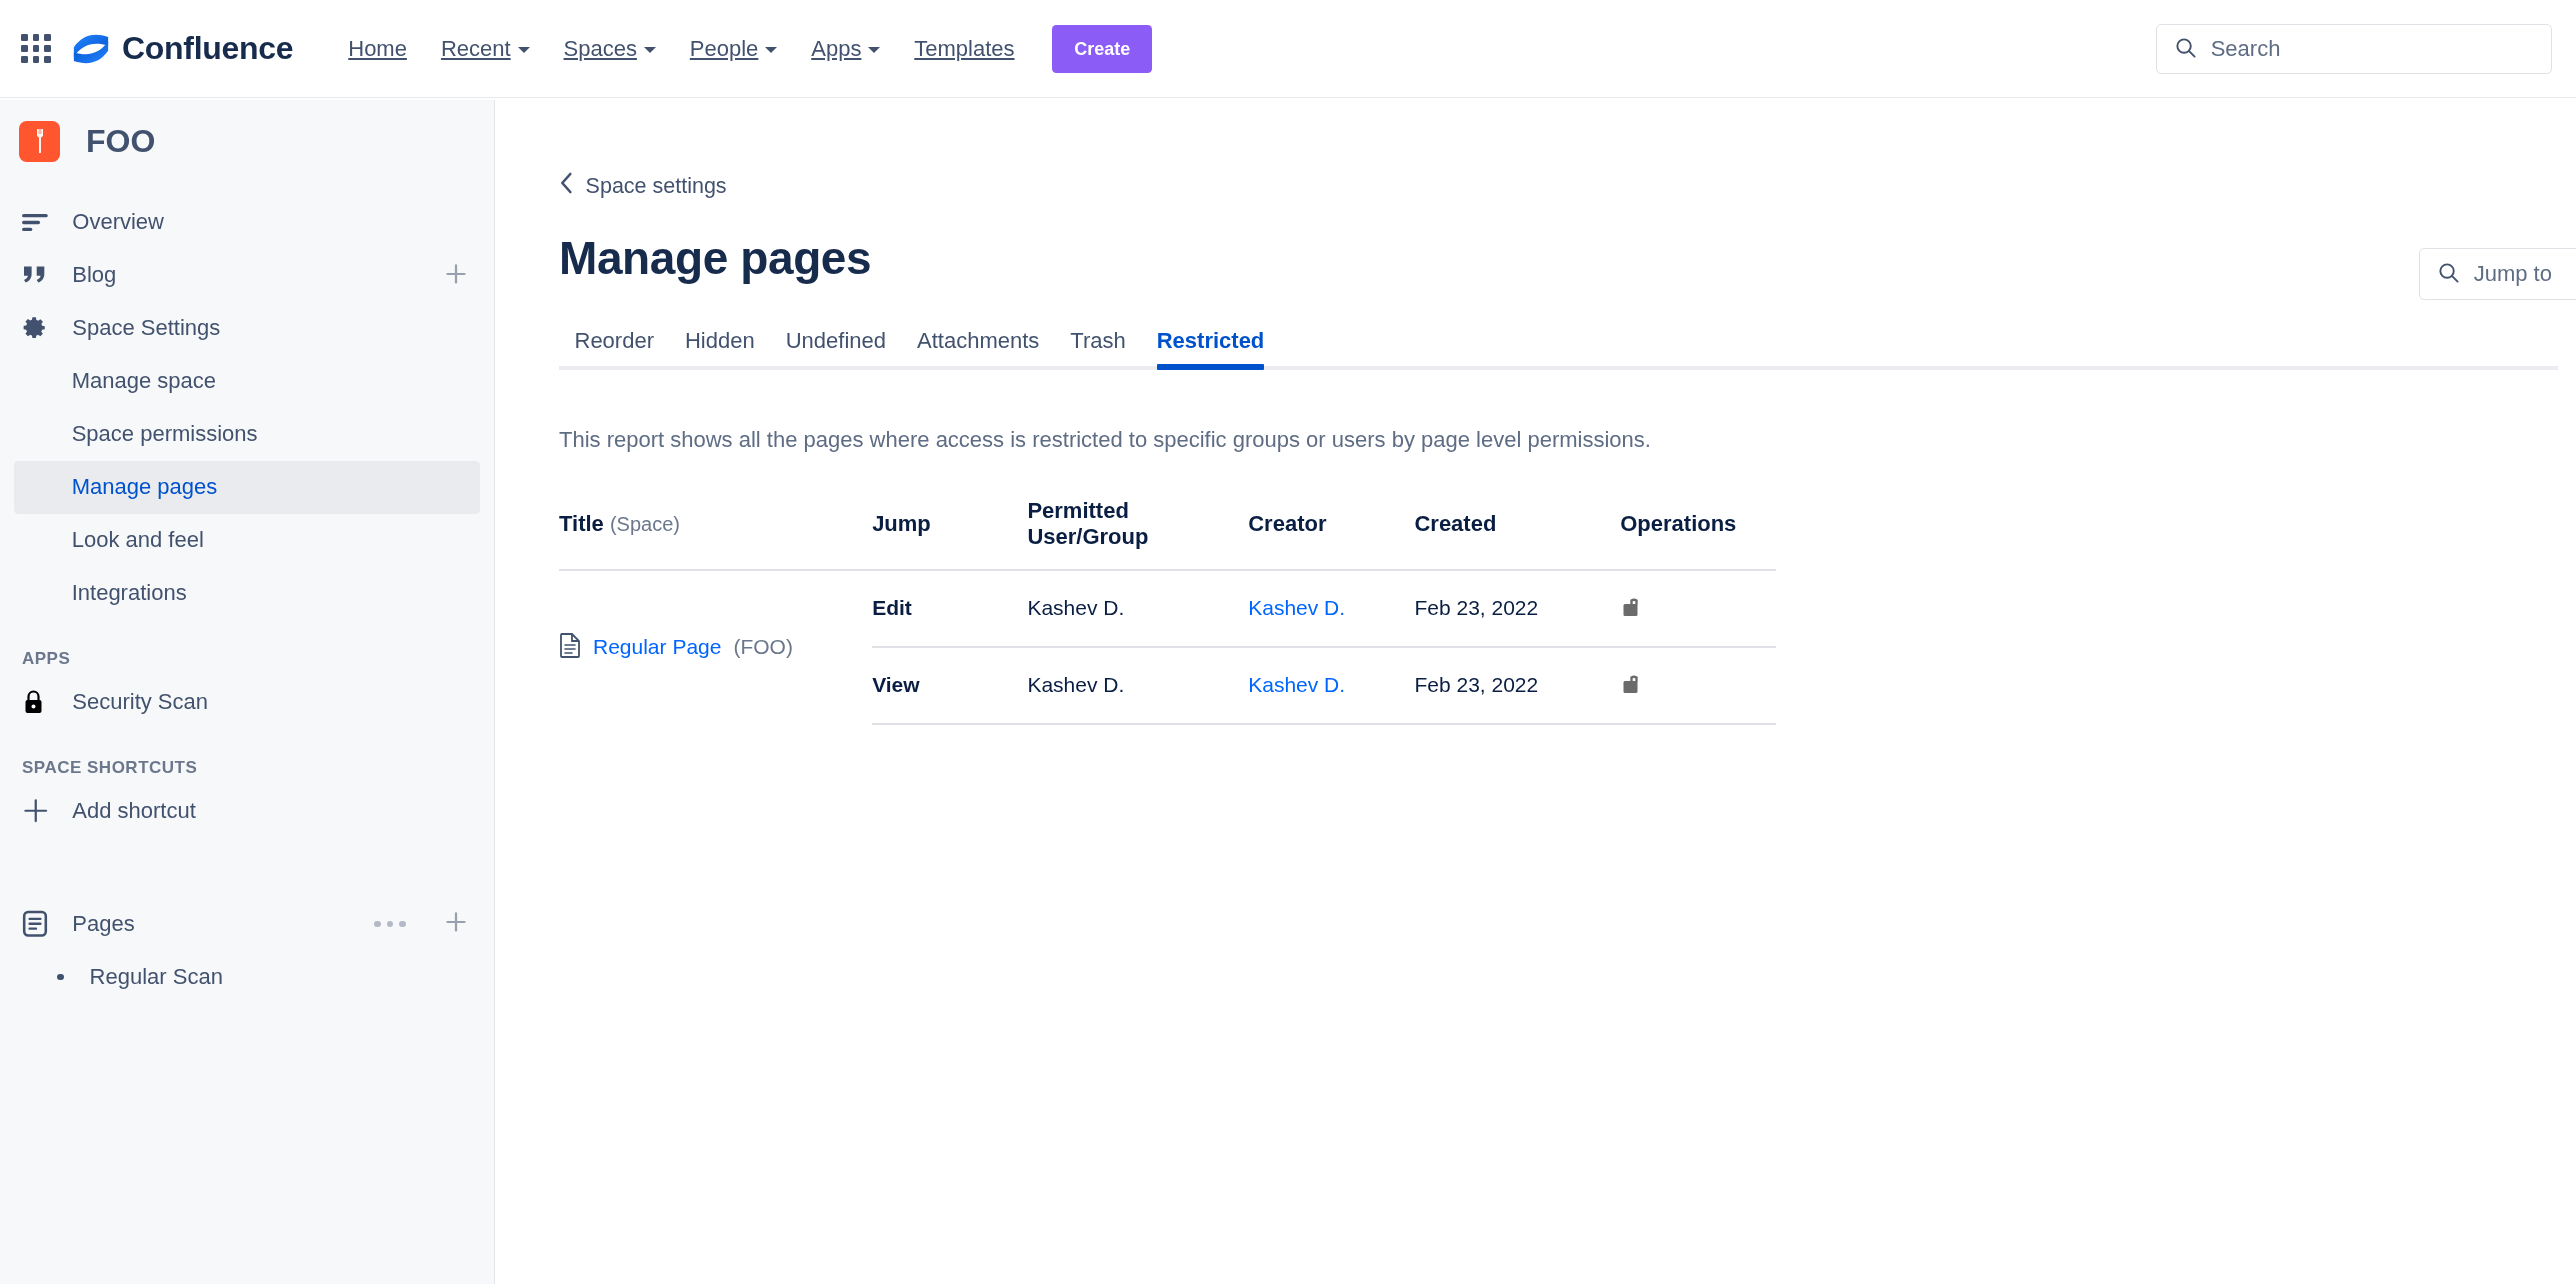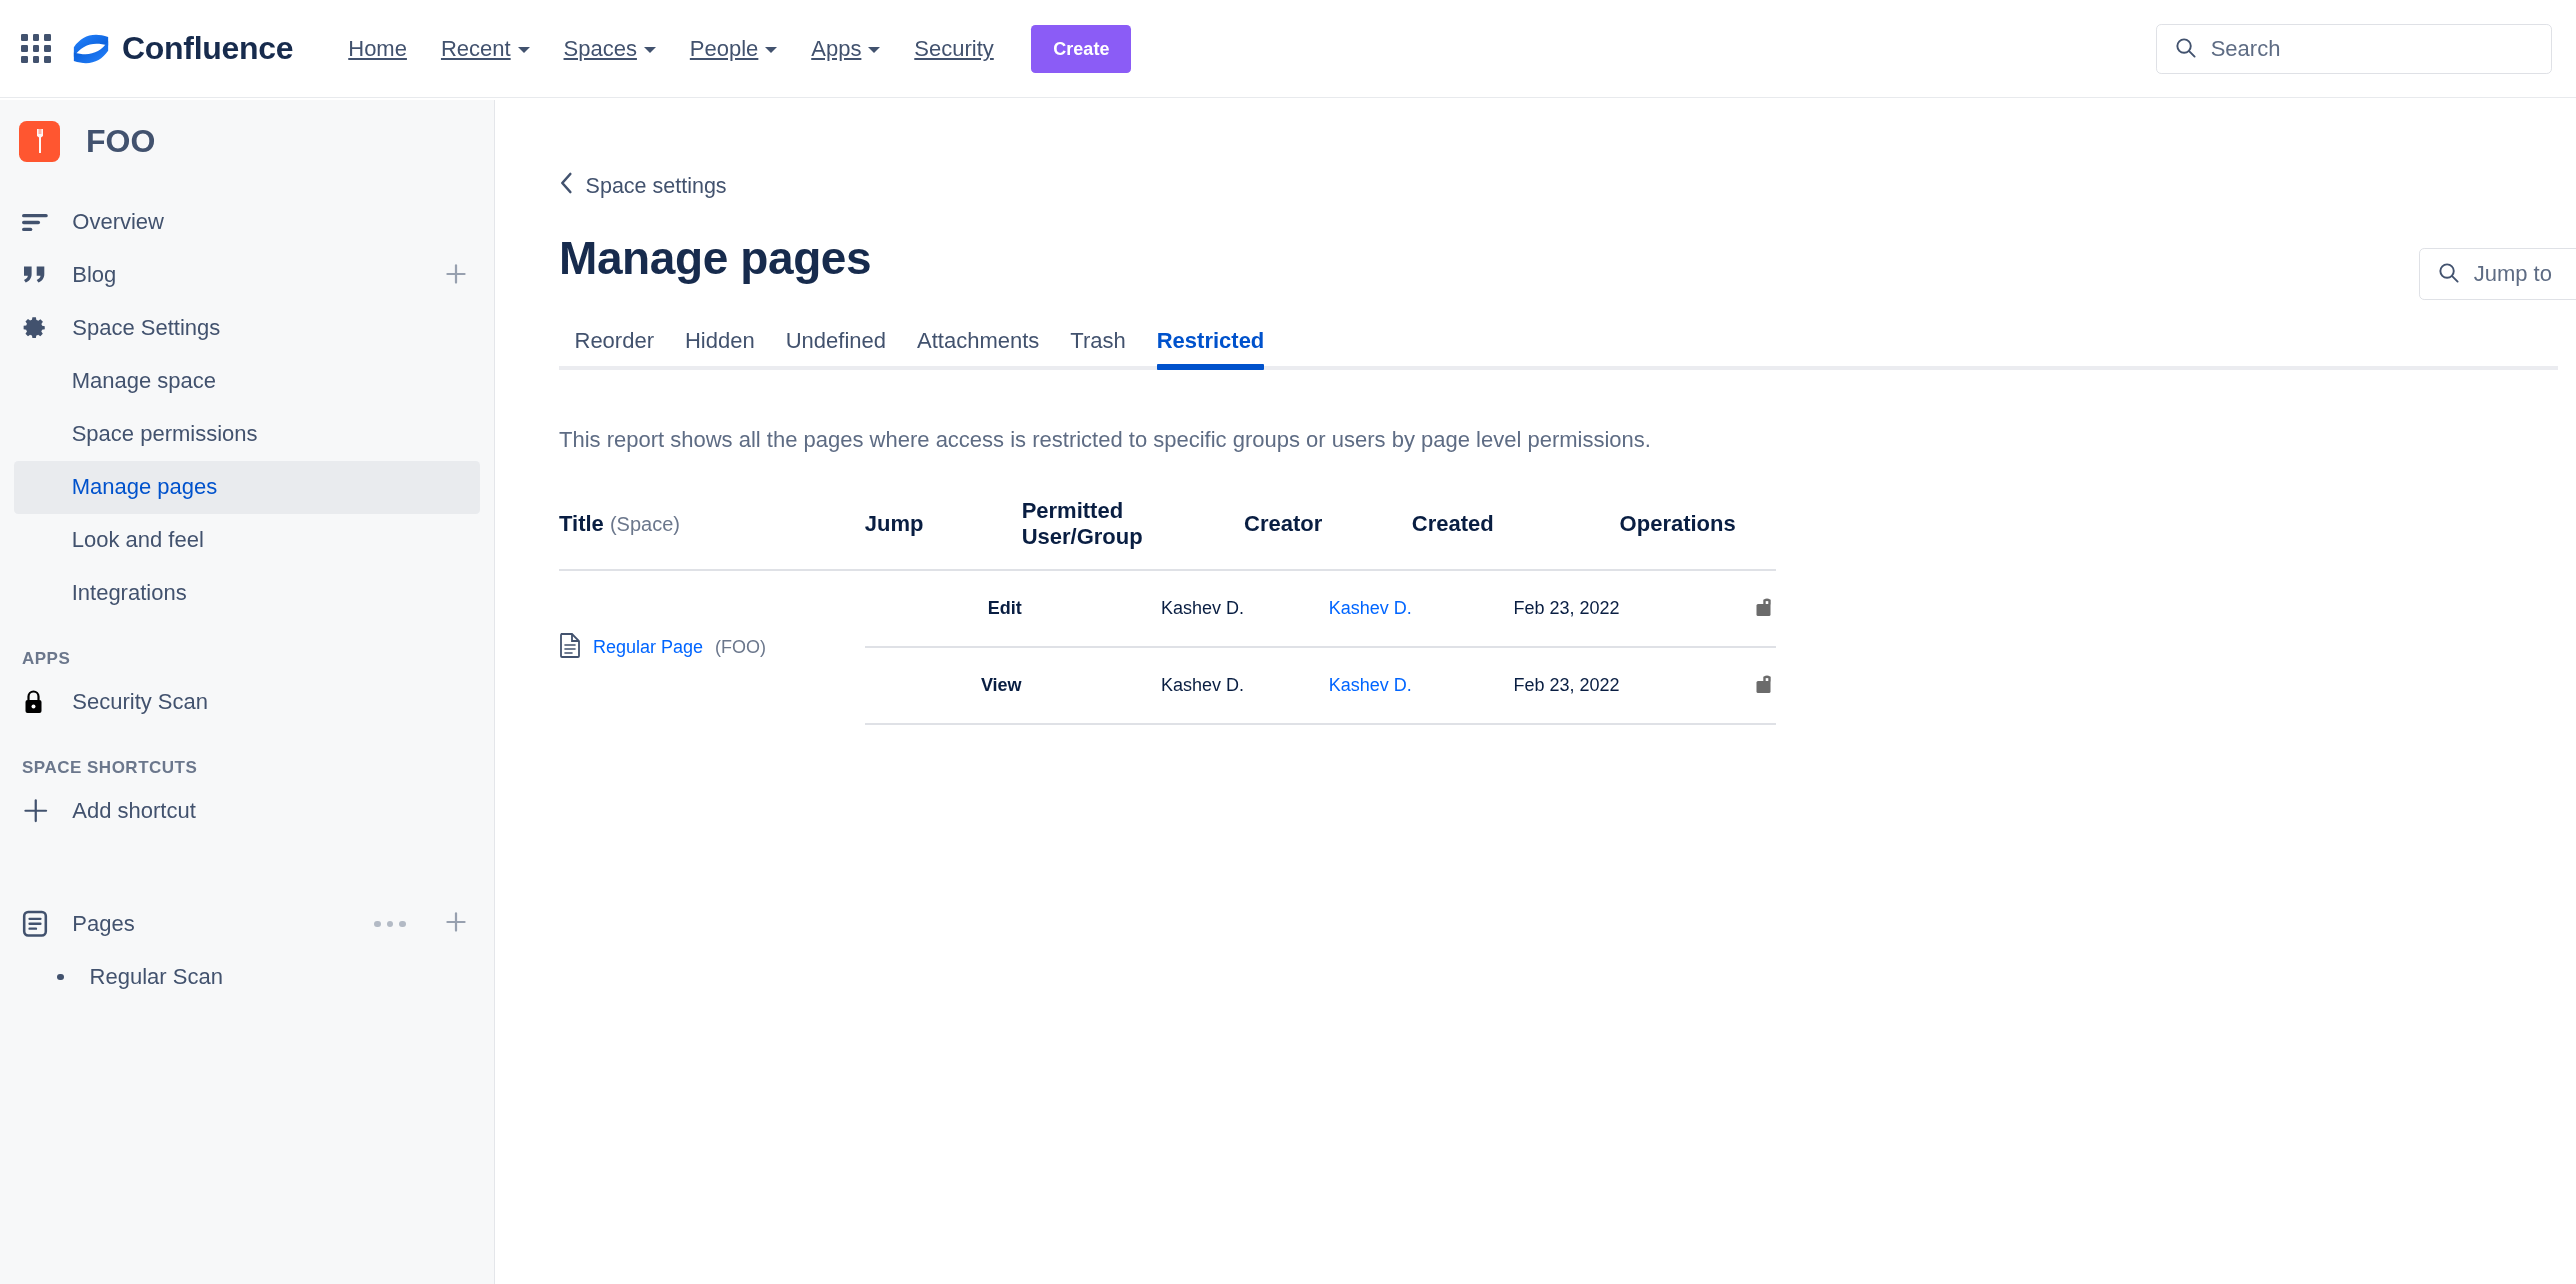--- a/index.html
+++ b/index.html
@@ -152,21 +152,21 @@
   .jumpto .ph { font-size: 22px; color: #5e6c84; margin-left: 13.7px; white-space: nowrap; }
 
   
   .tbl { margin: 45px 0 0 63px; width: 1217px; border-collapse: collapse; }
   .tbl th {
     text-align: left; font-size: 22px; font-weight: 700; color: #091e42;
     padding: 0 0 19px 0; border-bottom: 2.6px solid #dfe1e6;
     font-family: "Liberation Sans", sans-serif;
   }
   .tbl th .space { font-weight: 400; color: #6b778c; font-size: 20px; }
-  .tbl td { font-size: 18px; color: #091e42; padding: 22px 0; vertical-align: middle; text-align: right; }
+  .tbl td { font-size: 21px; color: #091e42; padding: 22px 0; vertical-align: middle; }
   .c-title { width: 453px; }
   .c-type  { width: 256px; font-weight: 700; }
   .c-perm  { width: 325px; }
   .c-creator { width: 258px; }
   .c-created { width: 335px; }
   .c-ops { width: 197px; }
 
   tr.r1 td { border-bottom: 2.6px solid #dfe1e6; }
   tr.r1 td.c-title { border-bottom: none; }
   tr.r2 td { border-bottom: 2.6px solid #dfe1e6; }
@@ -227,21 +227,21 @@
     </div>
     <div class="navlink">
       <span>People</span>
       <span class="caret"></span>
     </div>
     <div class="navlink">
       <span>Apps</span>
       <span class="caret"></span>
     </div>
     <div class="navlink">
-      <span>Security</span>
+      <span>Templates</span>
     </div>
     <button class="createbtn">Create</button>
   </div>
 
   <div class="topsearch">
     <span>
       <svg width="23" height="23" viewBox="0 0 24 24" fill="none" stroke="#42526e" stroke-width="2">
         <circle cx="10.5" cy="10.5" r="7"></circle>
           <line x1="15.8" y1="15.8" x2="21.5" y2="21.5" stroke-linecap="round"></line>
       </svg>

